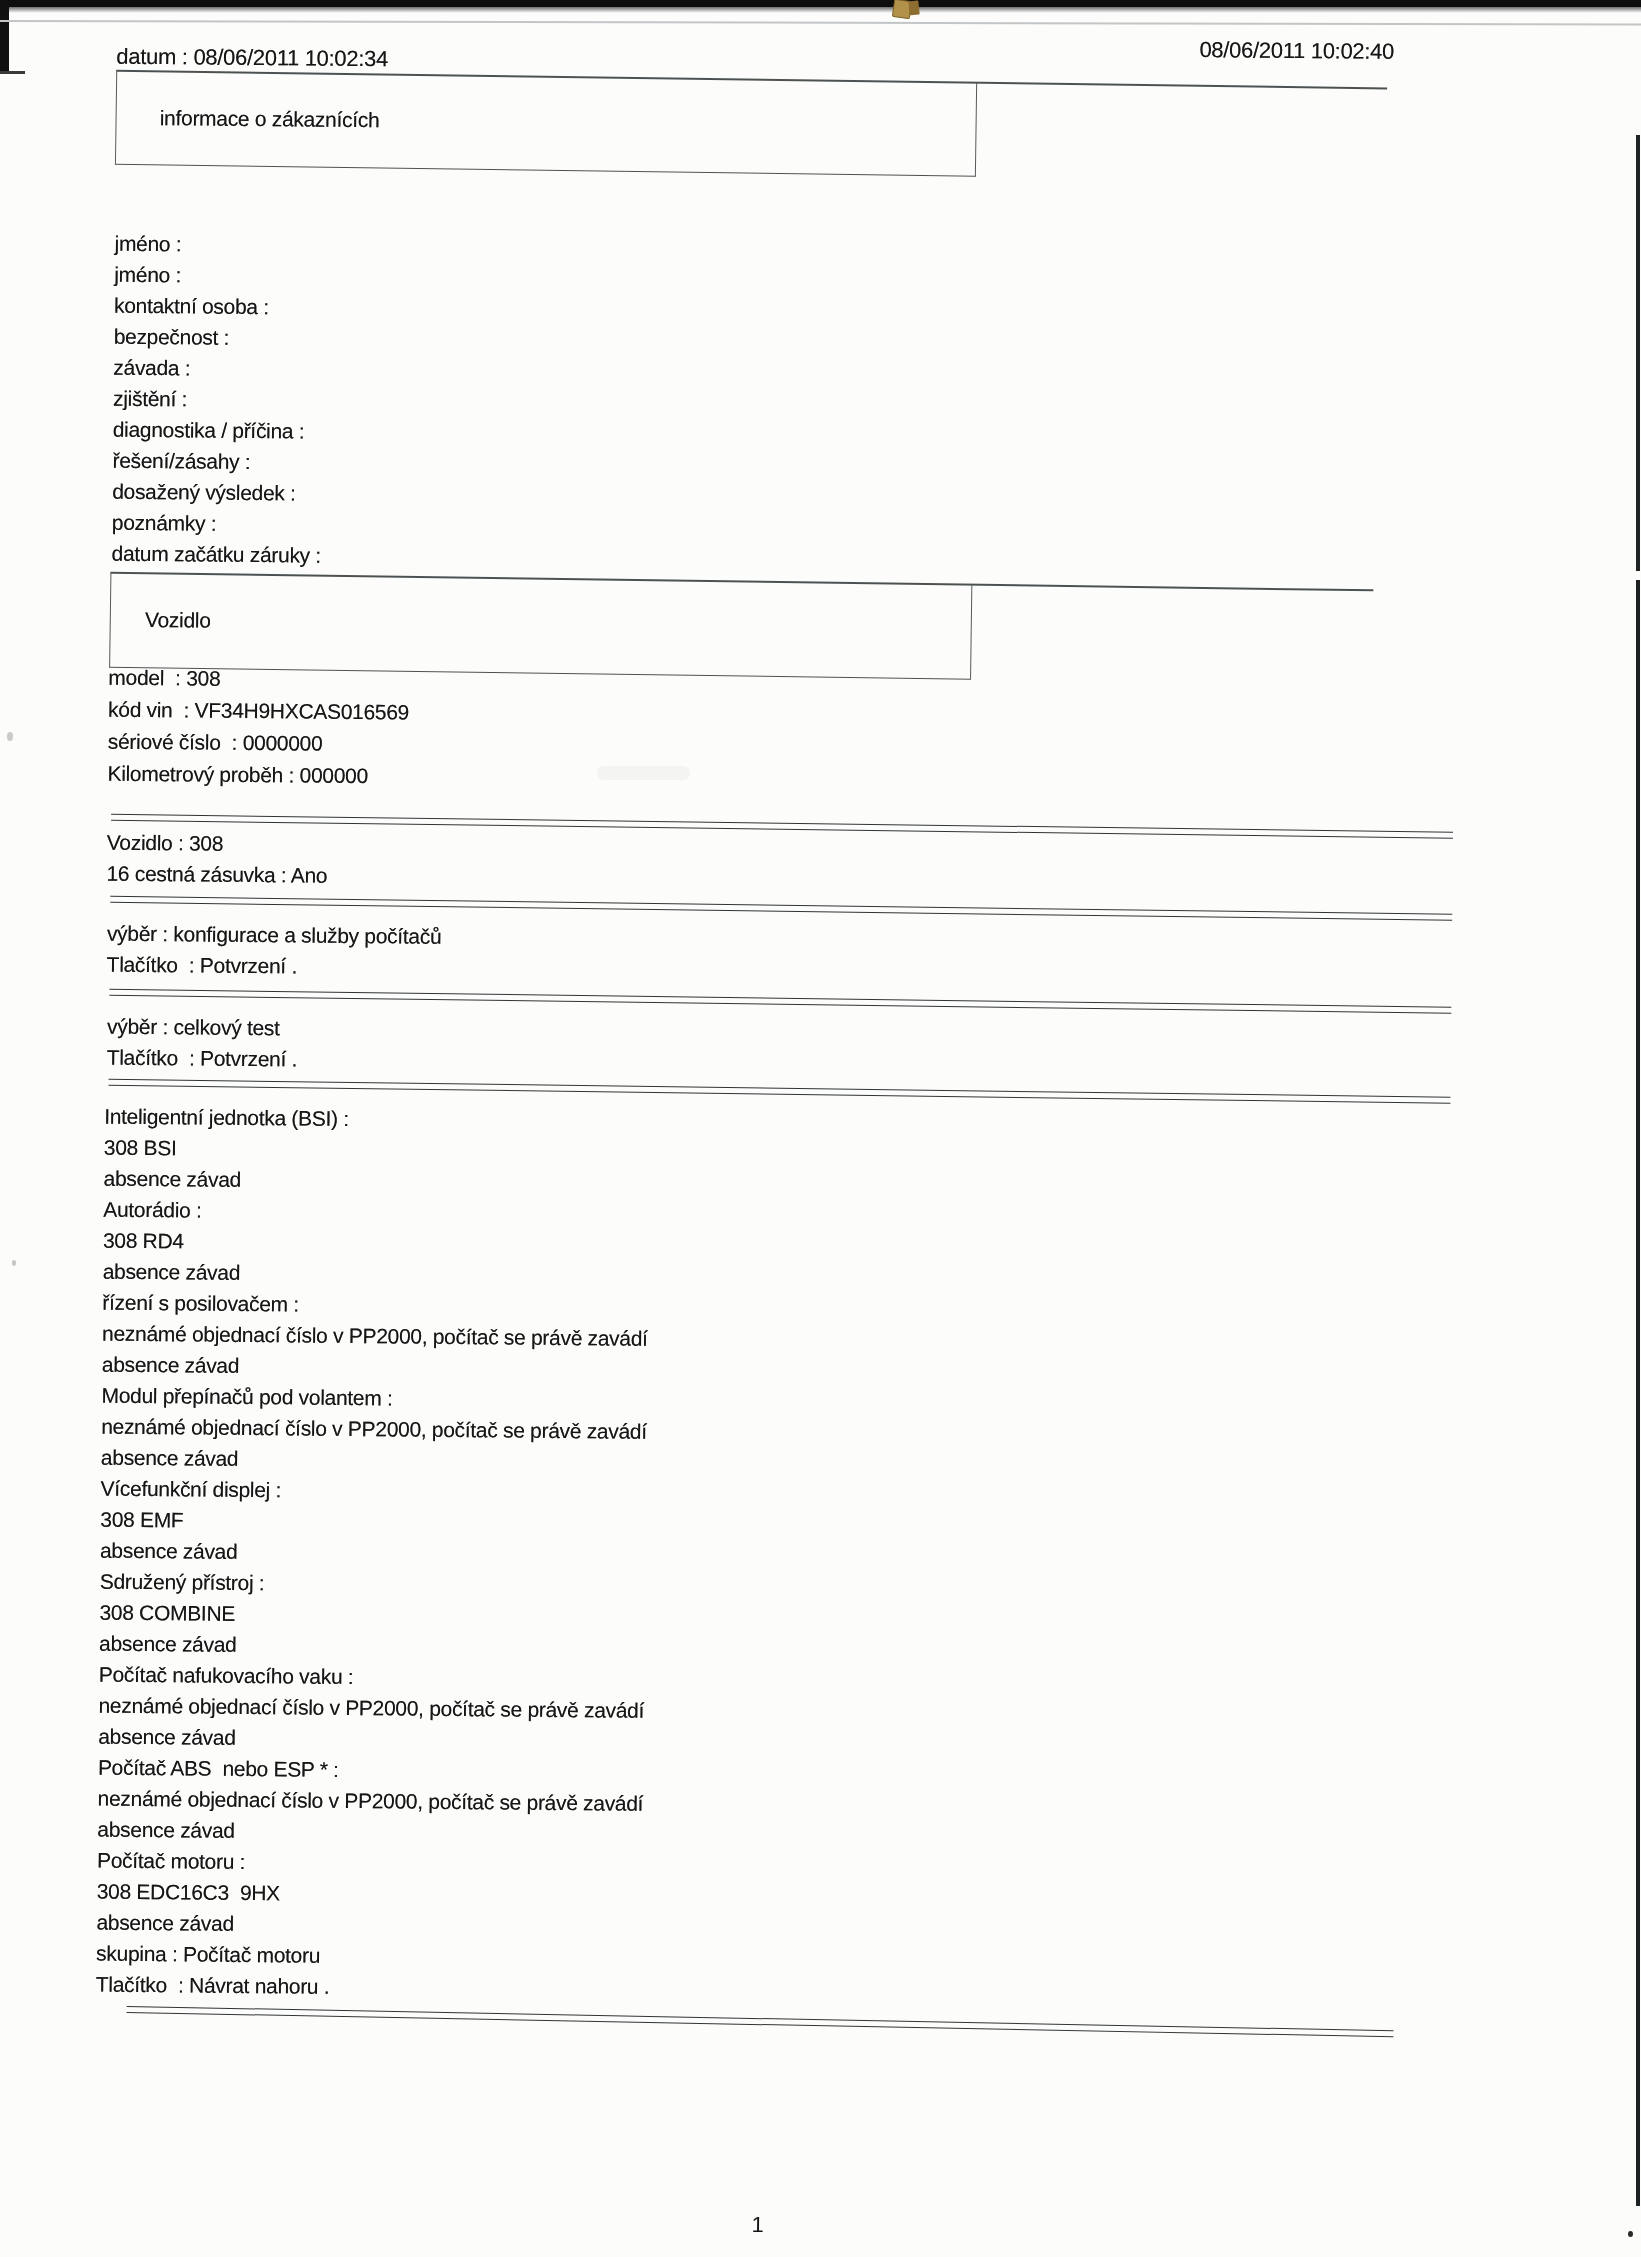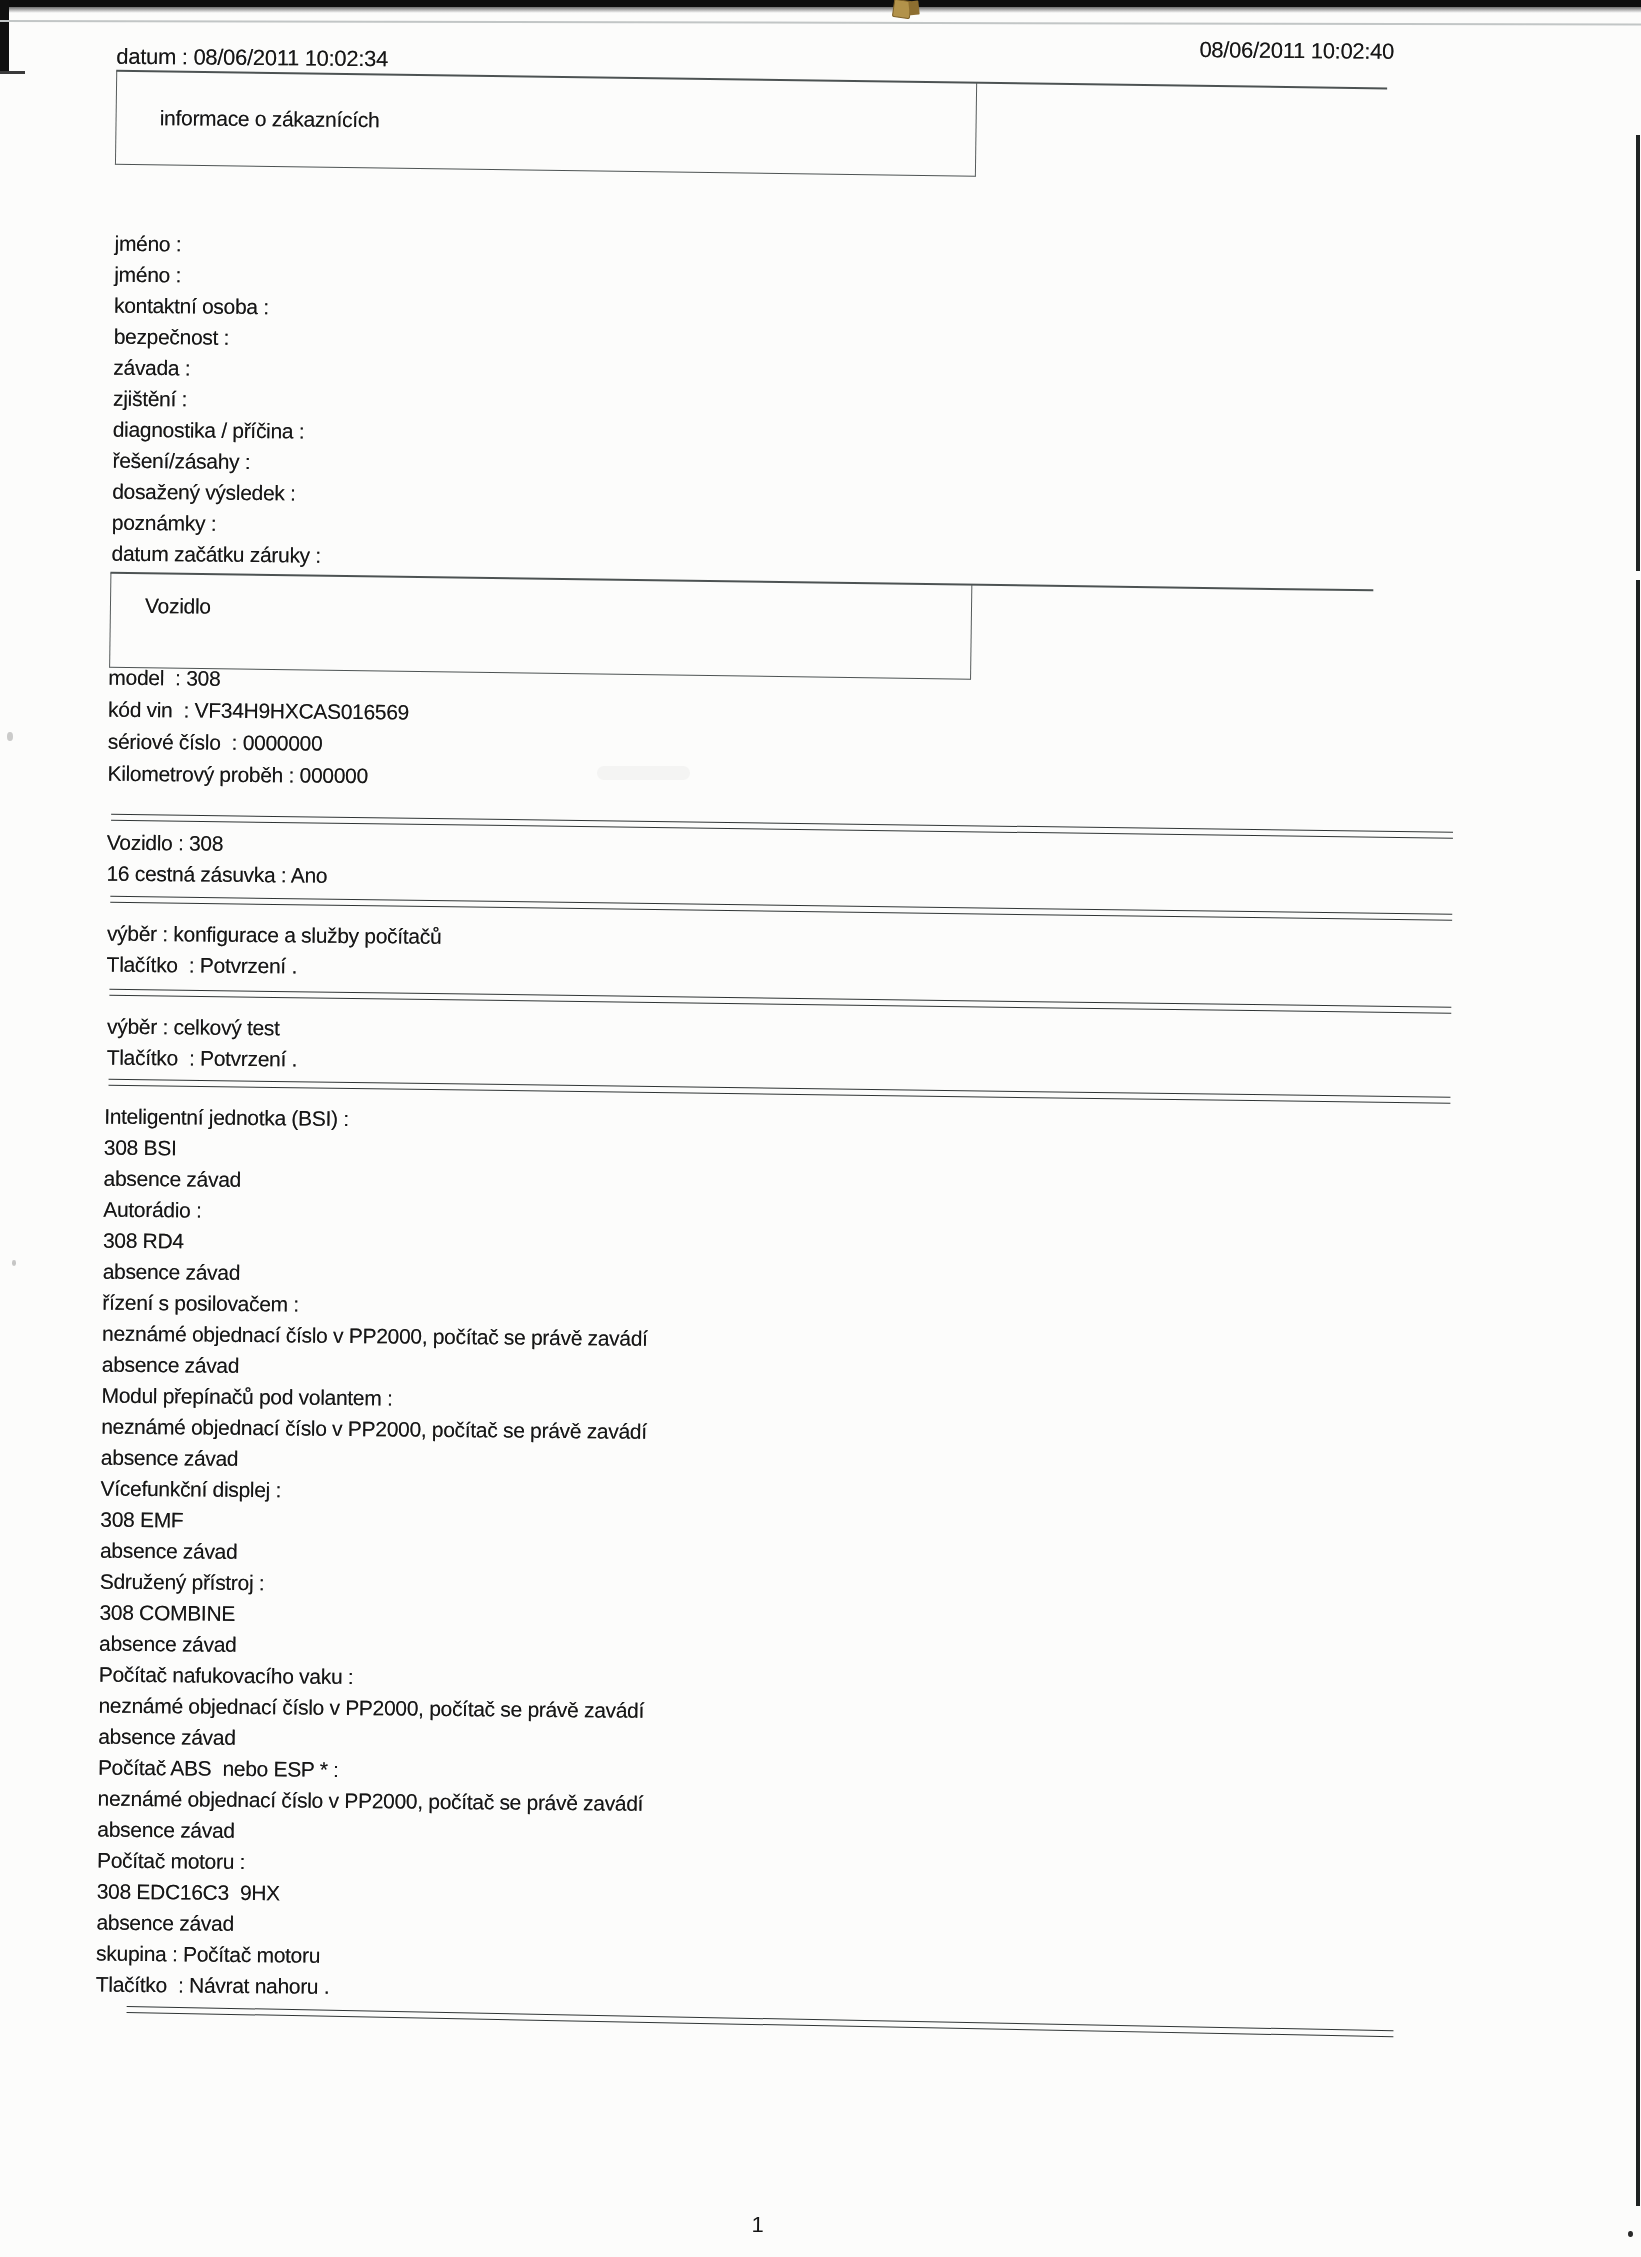--- a/index.html
+++ b/index.html
@@ -86,21 +86,21 @@
         <div class="line">zjištění :</div>
         <div class="line">diagnostika / příčina :</div>
         <div class="line">řešení/zásahy :</div>
         <div class="line">dosažený výsledek :</div>
         <div class="line">poznámky :</div>
         <div class="line">datum začátku záruky :</div>
       </div>
 
     <div class="long-rule" style="left:115px;top:572px;width:1263px;"></div>
     <div class="info-box" style="left:115px;top:573px;width:860px;height:94px;"></div>
-    <div class="txt" style="left:150px;top:594px;">Vozidlo</div>
+    <div class="txt" style="left:150px;top:608px;">Vozidlo</div>
 
     <div class="lines lh33" style="left:114px;top:666px;">
         <div class="line">model  : 308</div>
         <div class="line">kód vin  : VF34H9HXCAS016569</div>
         <div class="line">sériové číslo  : 0000000</div>
         <div class="line">Kilometrový proběh : 000000</div>
       </div>
 
     <div class="divider" style="left:118px;top:814px;width:1342px;"></div>
     <div class="lines lh32" style="left:114px;top:831px;">

